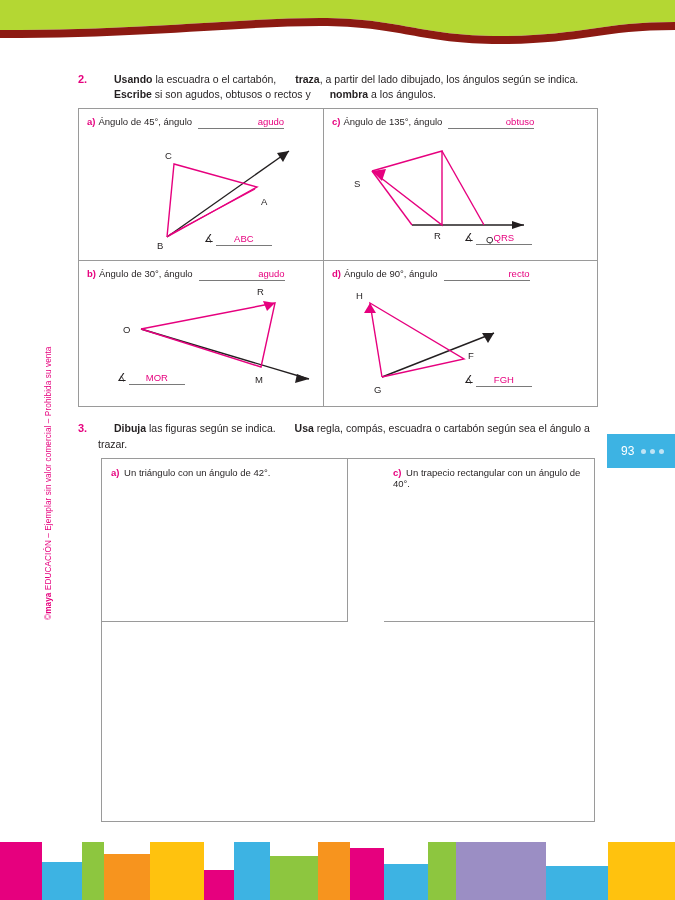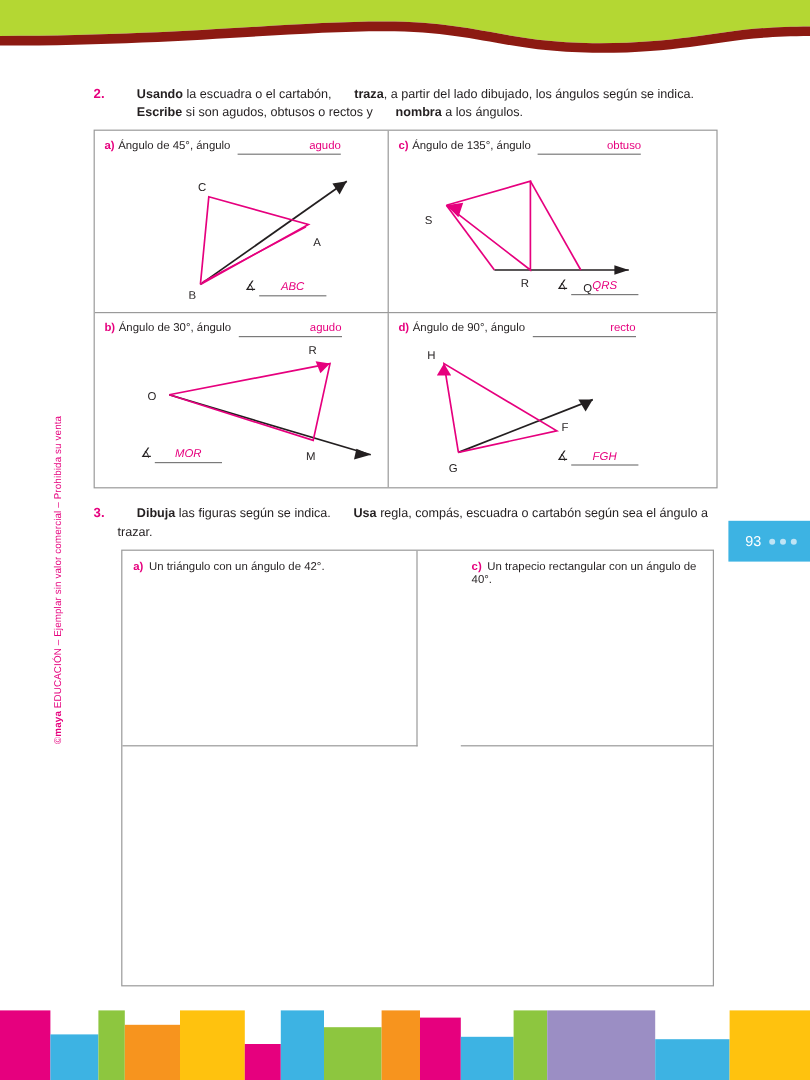--- a/index.html
+++ b/index.html
@@ -131,21 +131,20 @@
     font-size: 9.5px;
     color: #231f20;
     display: flex;
     align-items: baseline;
     gap: 2px;
   }
   .angle-name .ang-sym { font-size: 11px; color: #231f20; }
   .angle-name .nm {
     border-bottom: 1px solid #7a7a7a;
     color: #e6007e;
-    font-style: italic;
     min-width: 56px;
     text-align: center;
     padding-bottom: 1px;
   }
 
   
   .grid3 {
     margin-top: 6px;
     width: 494px;
     border: 1px solid #9a9a9a;

